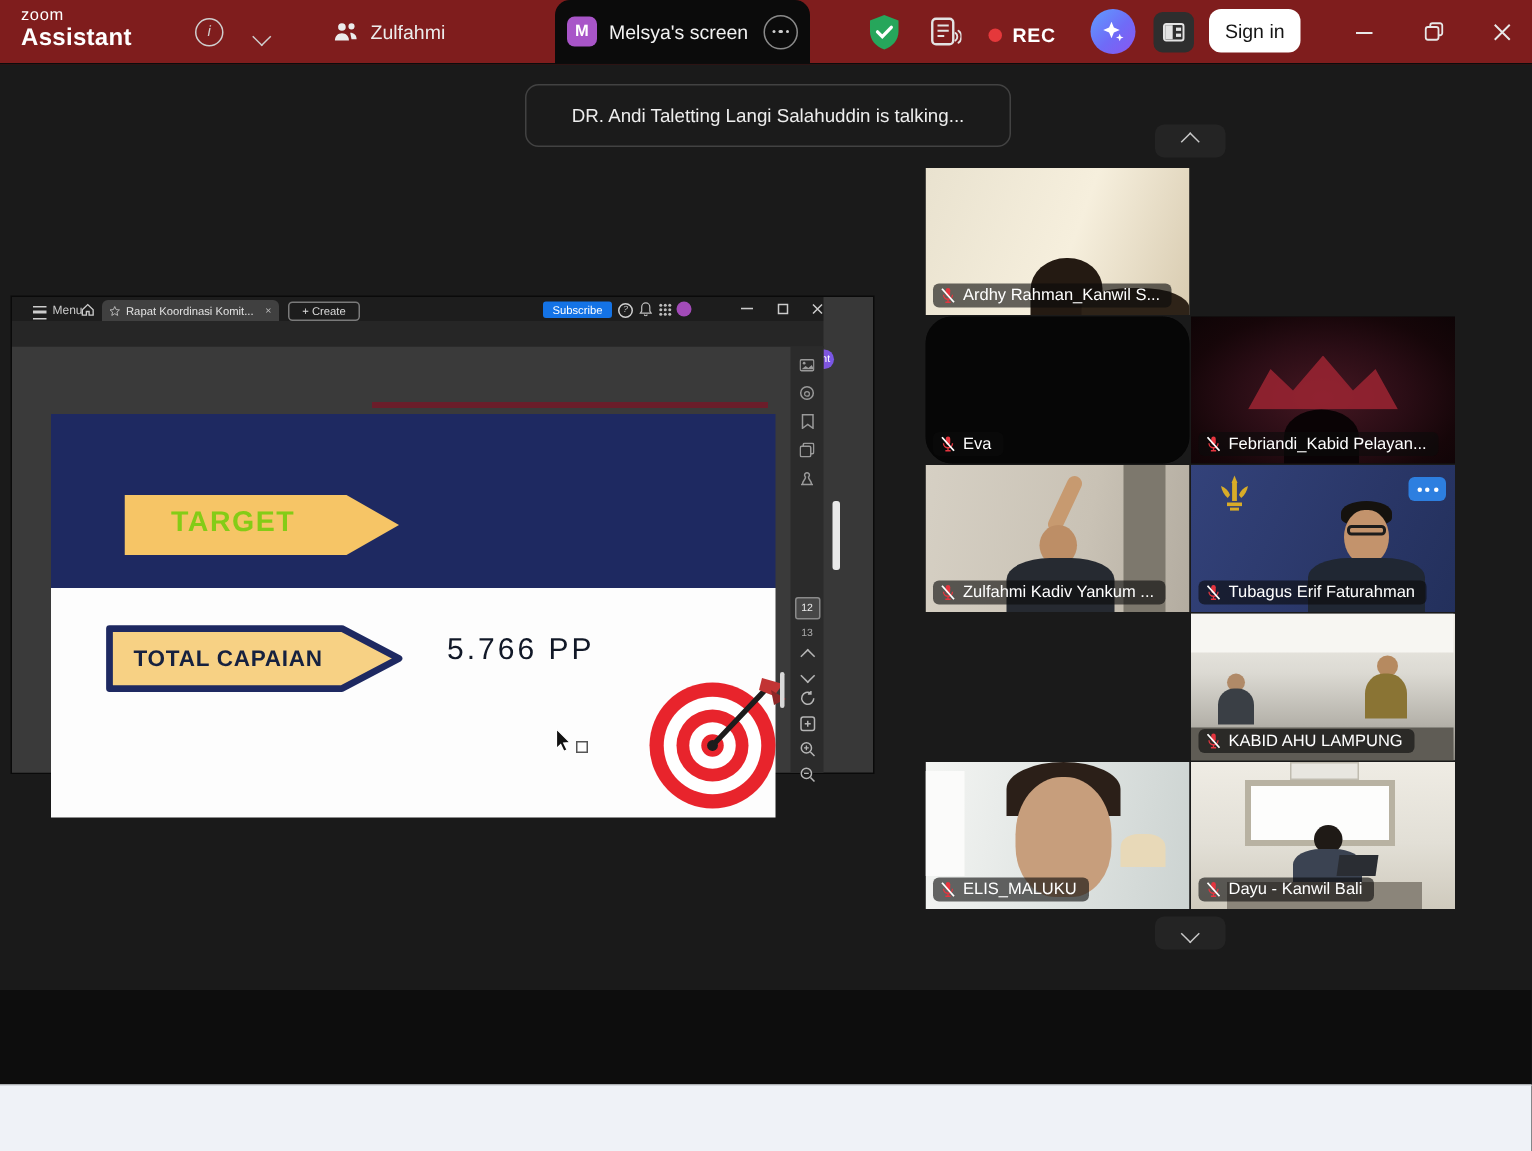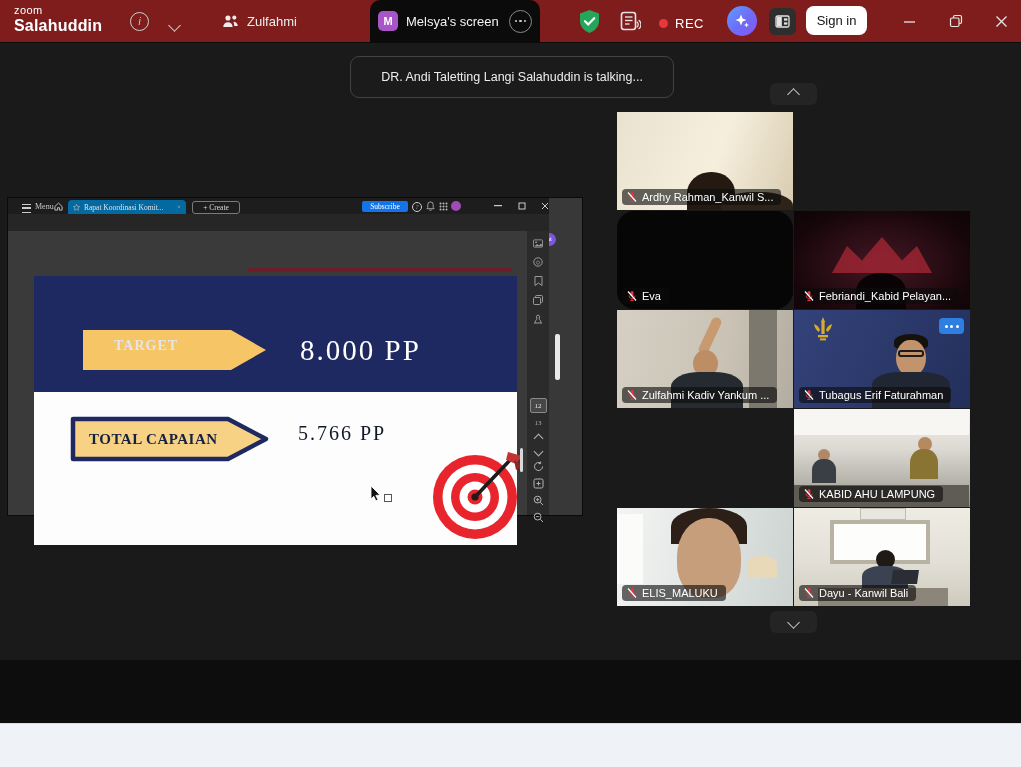--- a/index.html
+++ b/index.html
@@ -18,58 +18,58 @@
   .chev.up{transform:rotate(-135deg);}
   .tab-meeting{position:absolute;left:212px;top:0;height:42px;display:flex;align-items:center;gap:8px;color:#ececec;font-size:13px;padding:0 10px;}
   .tab-screen{position:absolute;left:370px;top:0;width:170px;height:42px;background:#0b0b0b;border-radius:10px 10px 0 0;
     display:flex;align-items:center;gap:8px;padding:0 8px;box-sizing:border-box;}
   .avatarM{width:20px;height:20px;border-radius:5px;background:#a855c8;color:#fff;font-size:11px;font-weight:bold;
     display:flex;align-items:center;justify-content:center;}
   .tab-screen .t{color:#f2f2f2;font-size:13px;flex:1;white-space:nowrap;overflow:hidden;}
   .dotmenu{width:21px;height:21px;border:1.2px solid #8a8a8a;border-radius:50%;display:flex;align-items:center;justify-content:center;gap:2px;}
   .dotmenu i,.dots3 i{width:2.5px;height:2.5px;background:#cfcfcf;border-radius:50%;display:block;}
   .recdot{width:9px;height:9px;border-radius:50%;background:#e5383b;}
-  .rec-label{color:#fff;font-size:13px;font-weight:normal;letter-spacing:.5px;}
+  .rec-label{color:#fff;font-size:13px;font-weight:bold;letter-spacing:.5px;}
   .aicirc{position:absolute;left:727px;top:6px;width:30px;height:30px;border-radius:50%;background:linear-gradient(135deg,#5f9dff 0%,#6f6bf7 55%,#8a56f0 100%);
     display:flex;align-items:center;justify-content:center;}
   .layoutbtn{position:absolute;left:769px;top:8px;width:27px;height:27px;background:#2e2e2e;border-radius:6px;display:flex;align-items:center;justify-content:center;}
   .signin{position:absolute;left:806px;top:6px;width:61px;height:29px;background:#fff;border-radius:8px;color:#141414;
     font-size:13px;display:flex;align-items:center;justify-content:center;}
   .winctl{position:absolute;top:0;width:40px;height:42px;display:flex;align-items:center;justify-content:center;color:#e8e8e8;}
 
   
   .toast{position:absolute;left:350px;top:56px;width:322px;height:40px;background:#1b1b1b;border:1px solid #424242;border-radius:9px;
     display:flex;align-items:center;justify-content:center;color:#ededed;font-size:12.5px;}
 
   
-  .acro{position:absolute;left:8px;top:198px;width:574px;height:317px;background:#383838;box-shadow:0 0 0 1px #0a0a0a;font-family:Liberation Serif, serif;}
+  .acro{position:absolute;left:8px;top:198px;width:574px;height:317px;background:#383838;box-shadow:0 0 0 1px #0a0a0a;}
   .acro-title{position:absolute;left:0;top:0;width:541px;height:16px;background:#1d1d1d;}
   .acro-tb{position:absolute;left:0;top:16px;width:541px;height:17px;background:#262626;border-bottom:1px solid #141414;}
   .at{color:#c9c9c9;font-size:8px;position:absolute;top:4px;white-space:nowrap;}
   .at2{color:#c9c9c9;font-size:8.5px;position:absolute;top:20px;white-space:nowrap;}
   .ham{position:absolute;left:14px;top:6px;width:9px;height:7px;border-top:1.2px solid #ccc;border-bottom:1.2px solid #ccc;}
   .ham::after{content:'';position:absolute;left:0;top:2.4px;width:9px;height:1.2px;background:#ccc;}
-  .doctab{position:absolute;left:60px;top:2px;width:118px;height:14px;background:#0369a1;border-radius:4px 4px 0 0;
+  .doctab{position:absolute;left:60px;top:2px;width:118px;height:14px;background:#404040;border-radius:4px 4px 0 0;
     display:flex;align-items:center;gap:4px;padding:0 5px;box-sizing:border-box;color:#ddd;}
   .doctab .dt{font-size:7.5px;flex:1;white-space:nowrap;overflow:hidden;color:#e3e3e3;}
   .createbtn{position:absolute;left:184px;top:3px;width:46px;height:11px;border:1px solid #7a7a7a;border-radius:3px;
     color:#ddd;font-size:7.5px;display:flex;align-items:center;justify-content:center;}
   .subscribe{position:absolute;left:354px;top:3px;width:46px;height:11px;background:#1473e6;border-radius:2px;color:#fff;
     font-size:7.5px;display:flex;align-items:center;justify-content:center;}
   .acro-ico{position:absolute;top:3px;color:#bdbdbd;font-size:8px;}
   .acro-avatar{position:absolute;left:443px;top:3px;width:10px;height:10px;border-radius:50%;background:#a24bb8;}
   .sharepill{position:absolute;left:449px;top:19px;width:30px;height:12px;background:#4d4d4d;border-radius:7px;color:#e8e8e8;
     font-size:7.5px;display:flex;align-items:center;justify-content:center;}
   .aipill{position:absolute;left:484px;top:18.5px;width:64px;height:13px;border-radius:8px;color:#fff;font-size:7px;
     background:linear-gradient(90deg,#dd3a5e 0%,#a44bb0 55%,#7757e8 100%);display:flex;align-items:center;justify-content:center;gap:2px;}
   .acro-doc{position:absolute;left:0;top:33px;width:541px;height:284px;background:#3a3a3a;}
   .slide-navy{position:absolute;left:26px;top:45px;width:483px;height:116px;background:#1e2961;}
   .slide-white{position:absolute;left:26px;top:161px;width:483px;height:153px;background:#fdfdfd;}
   .prevpage{position:absolute;left:240px;top:37px;width:264px;height:4px;background:#6b1d2a;}
-  .tgt-label{position:absolute;color:#e5e5e5;font-size:14px;font-weight:bold;letter-spacing:1px;}
+  .tgt-label{position:absolute;color:#84cc16;font-size:19px;font-weight:bold;letter-spacing:1px;}
   .tgt-value{position:absolute;color:#fff;font-size:29px;letter-spacing:2px;font-weight:500;}
   .cap-label{position:absolute;color:#16213f;font-size:15px;font-weight:bold;letter-spacing:.5px;}
   .cap-value{position:absolute;color:#111827;font-size:20px;letter-spacing:2px;font-weight:500;}
   .rstrip{position:absolute;left:519px;top:33px;width:22px;height:284px;background:#2b2b2b;display:flex;flex-direction:column;align-items:center;gap:9px;padding-top:8px;box-sizing:border-box;}
   .pnav{position:absolute;left:519px;top:200px;width:22px;display:flex;flex-direction:column;align-items:center;gap:6px;color:#b5b5b5;}
   .pgbox{width:15px;height:13px;background:#474747;border:1px solid #8a8a8a;border-radius:2px;color:#eee;font-size:7px;
     display:flex;align-items:center;justify-content:center;}
   .pg13{font-size:7px;color:#aaa;}
   .minichev{width:6px;height:6px;border-right:1.4px solid #b5b5b5;border-bottom:1.4px solid #b5b5b5;}
   .scrollthumb{position:absolute;background:#d9d9d9;border-radius:2px;}
@@ -109,21 +109,21 @@
   svg{display:block;}
 </style>
 </head>
 <body>
 
 <div class="page">
 
   <div class="titlebar">
     <div class="brand">
       <div class="b1">zoom</div>
-      <div class="b2">Salahuddin</div>
+      <div class="b2">Assistant</div>
     </div>
     <div class="icirc" style="left:130px;">i</div>
     <div class="abs" style="left:170px;top:16px;"><span class="chev"></span></div>
 
     <div class="tab-meeting">
       <svg width="17" height="14" viewBox="0 0 20 16">
         <circle cx="7" cy="4.5" r="3" fill="#ececec"></circle>
           <path d="M1.5 15c0-3.4 2.4-5.6 5.5-5.6s5.5 2.2 5.5 5.6z" fill="#ececec"></path>
         <circle cx="14.5" cy="4" r="2.4" fill="#ececec"></circle>
           <path d="M13.5 9c2.8 0 5 1.9 5 5h-4" fill="#ececec"></path>
@@ -281,21 +281,20 @@
     </div>
 
     <div class="acro-doc">
       <div class="prevpage"></div>
 
       <div class="slide-navy">
         <svg class="abs" style="left:49px;top:54px;" width="183" height="40" viewBox="0 0 183 40">
           <polygon points="0,0 148,0 183,20 148,40 0,40" fill="#f6c566"></polygon>
         </svg>
         <div class="tgt-label" style="left:80px;top:62px;">TARGET</div>
-        <div class="tgt-value" style="left:266px;top:58px;">8.000 PP</div>
       </div>
 
       <div class="slide-white">
         <svg class="abs" style="left:36px;top:24px;" width="200" height="46" viewBox="0 0 200 46">
           <polygon points="3,3 158,3 196,23 158,43 3,43" fill="#f7d184" stroke="#1e2961" stroke-width="4.5" stroke-linejoin="round"></polygon>
         </svg>
         <div class="cap-label" style="left:55px;top:39px;">TOTAL CAPAIAN</div>
         <div class="cap-value" style="left:264px;top:30px;">5.766 PP</div>
         <svg class="abs" style="left:396px;top:56px;" width="94" height="94" viewBox="0 0 94 94">
           <circle cx="45" cy="49" r="42" fill="#e8242c"></circle>

